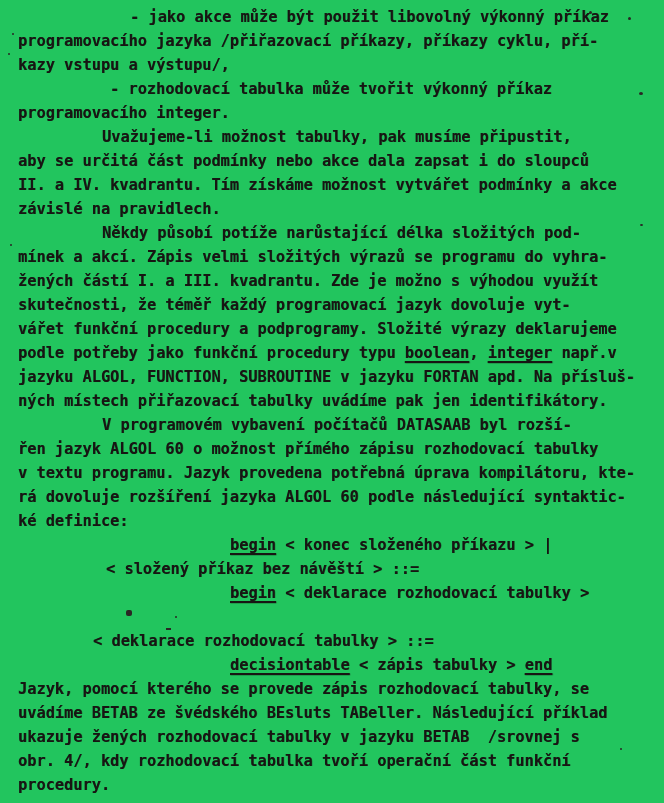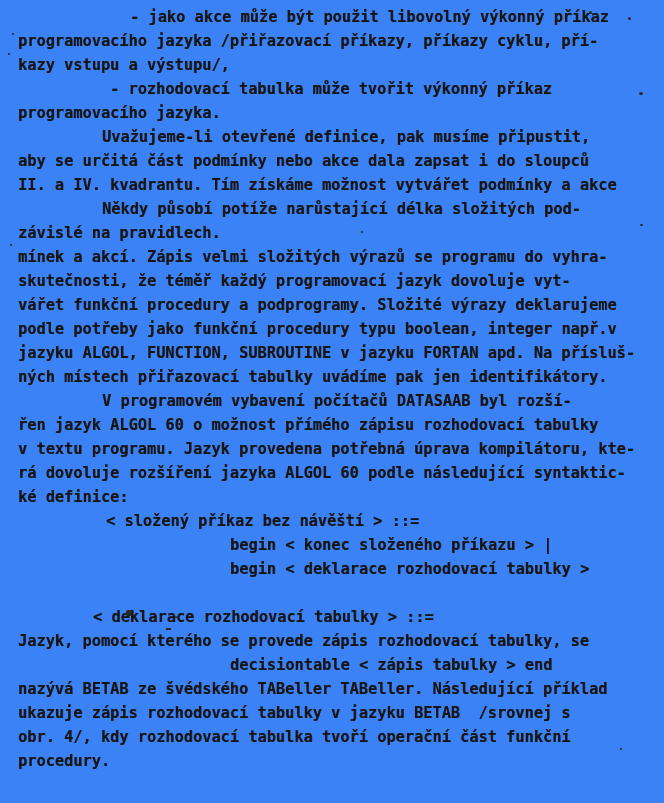--- a/index.html
+++ b/index.html
@@ -6,21 +6,21 @@
   html, body {
     margin: 0;
     padding: 0;
     background: #e8e6e1;
   }
   .page {
     position: relative;
     width: 664px;
     height: 803px;
     margin: 0 auto;
-    background: #3b82f6;
+    background: #22c55e;
     overflow: hidden;
     font-family: "DejaVu Sans Mono", "Liberation Mono", monospace;
     font-weight: 700;
     font-size: 15.3px;
     line-height: 24px;
     color: #171513;
     text-shadow: 0.4px 0.4px 0 rgba(23,21,19,0.55);
   }
   .text-block {
     position: absolute;
@@ -34,20 +34,21 @@
   }
   
   .i-flush   { margin-left: 0; }
   .i-bullet1 { margin-left: 112px; }
   .i-bullet2 { margin-left: 92px; }
   .i-para    { margin-left: 84px; }
   .i-syn1    { margin-left: 88px; }   
   .i-syn2    { margin-left: 212px; }  
   .i-syn3    { margin-left: 75px; }   
   .u {
+    text-decoration: underline;
     text-decoration-thickness: 2px;
     text-underline-offset: 3px;
   }
   
   .speck {
     position: absolute;
     background: #2a2724;
     border-radius: 50%;
   }
   .speck.s1  { left: 126px; top: 610px; width: 6px; height: 6px; border-radius: 2px; }
@@ -67,46 +68,47 @@
 </style>
 </head>
 <body>
 
 <div class="page">
   <div class="text-block">
       <div class="line i-bullet1"><span>- jako akce může být použit libovolný výkonný příkaz</span></div>
       <div class="line i-flush"><span>programovacího jazyka /přiřazovací příkazy, příkazy cyklu, pří-</span></div>
       <div class="line i-flush"><span>kazy vstupu a výstupu/,</span></div>
       <div class="line i-bullet2"><span>- rozhodovací tabulka může tvořit výkonný příkaz</span></div>
-      <div class="line i-flush"><span>programovacího jazyka.</span></div>
-      <div class="line i-para"><span>Uvažujeme-li otevřené definice, pak musíme připustit,</span></div>
+      <div class="line i-flush"><span>programovacího integer.</span></div>
+      <div class="line i-para"><span>Uvažujeme-li možnost tabulky, pak musíme připustit,</span></div>
       <div class="line i-flush"><span>aby se určitá část podmínky nebo akce dala zapsat i do sloupců</span></div>
       <div class="line i-flush"><span>II. a IV. kvadrantu. Tím získáme možnost vytvářet podmínky a akce</span></div>
+      <div class="line i-flush"><span>závislé na pravidlech.</span></div>
       <div class="line i-para"><span>Někdy působí potíže narůstající délka složitých pod-</span></div>
-      <div class="line i-flush"><span>závislé na pravidlech.</span></div>
       <div class="line i-flush"><span>mínek a akcí. Zápis velmi složitých výrazů se programu do vyhra-</span></div>
+      <div class="line i-flush"><span>žených částí I. a III. kvadrantu. Zde je možno s výhodou využít</span></div>
       <div class="line i-flush"><span>skutečnosti, že téměř každý programovací jazyk dovoluje vyt-</span></div>
       <div class="line i-flush"><span>vářet funkční procedury a podprogramy. Složité výrazy deklarujeme</span></div>
       <div class="line i-flush"><span>podle potřeby jako funkční procedury typu </span><span class="u">boolean</span><span>, </span><span class="u">integer</span><span> např.v</span></div>
       <div class="line i-flush"><span>jazyku ALGOL, FUNCTION, SUBROUTINE v jazyku FORTAN apd. Na přísluš-</span></div>
       <div class="line i-flush"><span>ných místech přiřazovací tabulky uvádíme pak jen identifikátory.</span></div>
       <div class="line i-para"><span>V programovém vybavení počítačů DATASAAB byl rozší-</span></div>
       <div class="line i-flush"><span>řen jazyk ALGOL 60 o možnost přímého zápisu rozhodovací tabulky</span></div>
       <div class="line i-flush"><span>v textu programu. Jazyk provedena potřebná úprava kompilátoru, kte-</span></div>
       <div class="line i-flush"><span>rá dovoluje rozšíření jazyka ALGOL 60 podle následující syntaktic-</span></div>
       <div class="line i-flush"><span>ké definice:</span></div>
+      <div class="line i-syn2"><span class="u">begin</span><span> &lt; konec složeného příkazu &gt; |</span></div>
       <div class="line i-syn1"><span>&lt; složený příkaz bez návěští &gt; ::=</span></div>
-      <div class="line i-syn2"><span class="u">begin</span><span> &lt; konec složeného příkazu &gt; |</span></div>
       <div class="line i-syn2"><span class="u">begin</span><span> &lt; deklarace rozhodovací tabulky &gt;</span></div>
       <div class="line i-flush"><span></span></div>
       <div class="line i-syn3"><span>&lt; deklarace rozhodovací tabulky &gt; ::=</span></div>
+      <div class="line i-syn2"><span class="u">decisiontable</span><span> &lt; zápis tabulky &gt; </span><span class="u">end</span></div>
       <div class="line i-flush"><span>Jazyk, pomocí kterého se provede zápis rozhodovací tabulky, se</span></div>
-      <div class="line i-syn2"><span class="u">decisiontable</span><span> &lt; zápis tabulky &gt; </span><span class="u">end</span></div>
-      <div class="line i-flush"><span>nazývá BETAB ze švédského TABeller TABeller. Následující příklad</span></div>
-      <div class="line i-flush"><span>ukazuje zápis rozhodovací tabulky v jazyku BETAB  /srovnej s</span></div>
+      <div class="line i-flush"><span>uvádíme BETAB ze švédského BEsluts TABeller. Následující příklad</span></div>
+      <div class="line i-flush"><span>ukazuje žených rozhodovací tabulky v jazyku BETAB  /srovnej s</span></div>
       <div class="line i-flush"><span>obr. 4/, kdy rozhodovací tabulka tvoří operační část funkční</span></div>
       <div class="line i-flush"><span>procedury.</span></div>
     </div>
 
   <div class="speck s1"></div>
   <div class="speck s2"></div>
   <div class="speck s3"></div>
   <div class="speck s4"></div>
   <div class="speck s5"></div>
   <div class="speck s6"></div>

